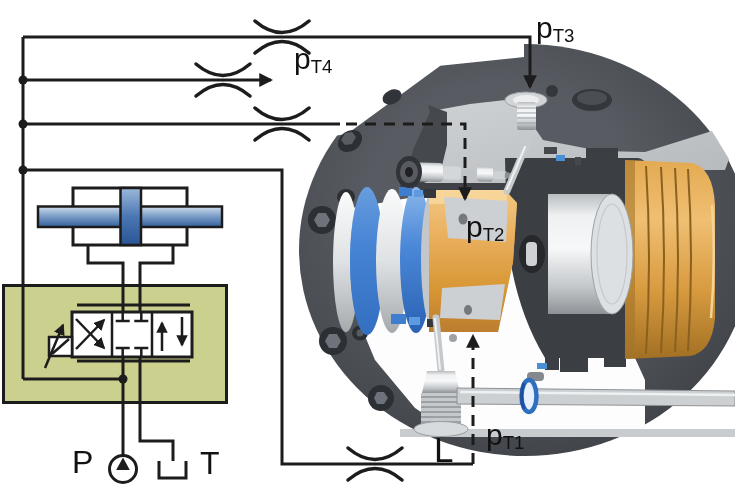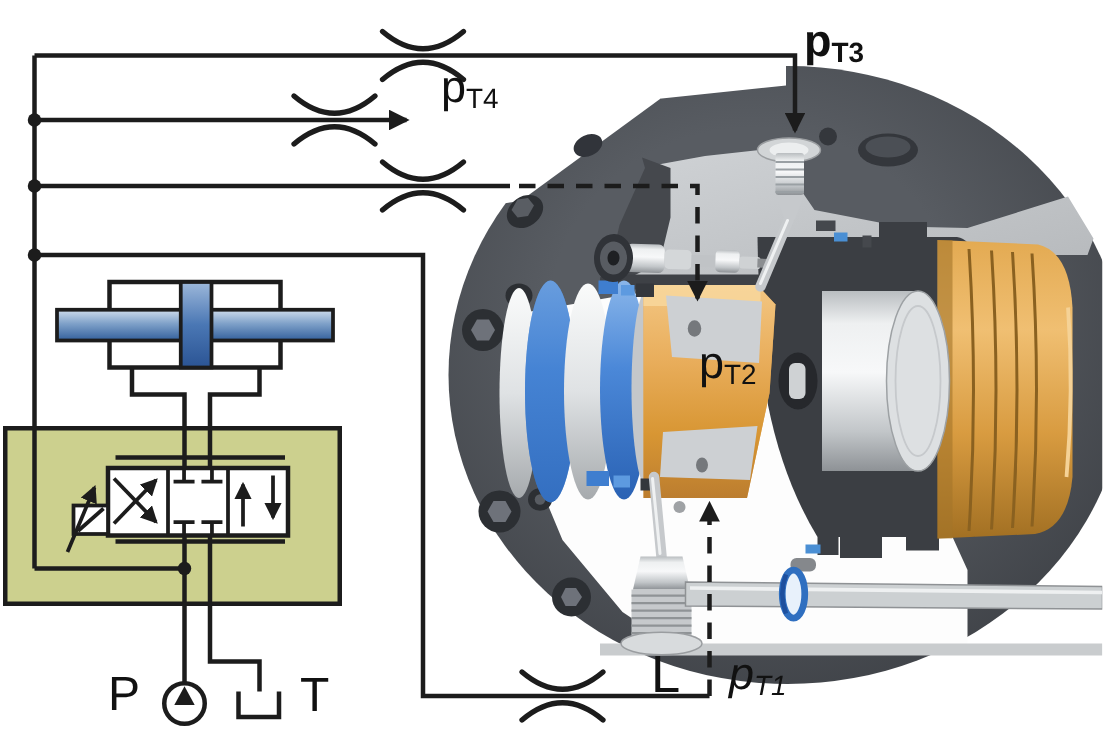--- a/index.html
+++ b/index.html
@@ -255,19 +255,19 @@
     </g>
 
     <g>
       <circle cx="123" cy="469" r="13.5" fill="#ffffff" stroke="#1c1c1c" stroke-width="3"></circle>
       <polygon points="123,457.5 116.2,470 129.8,470" fill="#1c1c1c"></polygon>
     </g>
   </g>
 </svg>
 
 <div class="plabel" style="left:294px;top:44px;"><span>p</span><span class="sub">T4</span></div>
-<div class="plabel" style="left:536px;top:13px;font-weight:bold;"><span>p</span><span class="sub">T3</span></div>
-<div class="plabel" style="left:466px;top:228px;text-align:right;"><span>p</span><span class="sub">T2</span></div>
-<div class="plabel" style="left:486px;top:435px;font-style:italic;"><span>p</span><span class="sub">T1</span></div>
+<div class="plabel" style="left:536px;top:13px;"><span>p</span><span class="sub">T3</span></div>
+<div class="plabel" style="left:466px;top:212px;text-align:right;"><span>p</span><span class="sub">T2</span></div>
+<div class="plabel" style="left:486px;top:420px;"><span>p</span><span class="sub">T1</span></div>
 <div class="biglabel" style="left:72px;top:446px;">P</div>
 <div class="biglabel" style="left:200px;top:447px;">T</div>
 <div class="biglabel" style="left:434px;top:432px;font-size:35px;">L</div>
 </div>
 
 </body></html>

